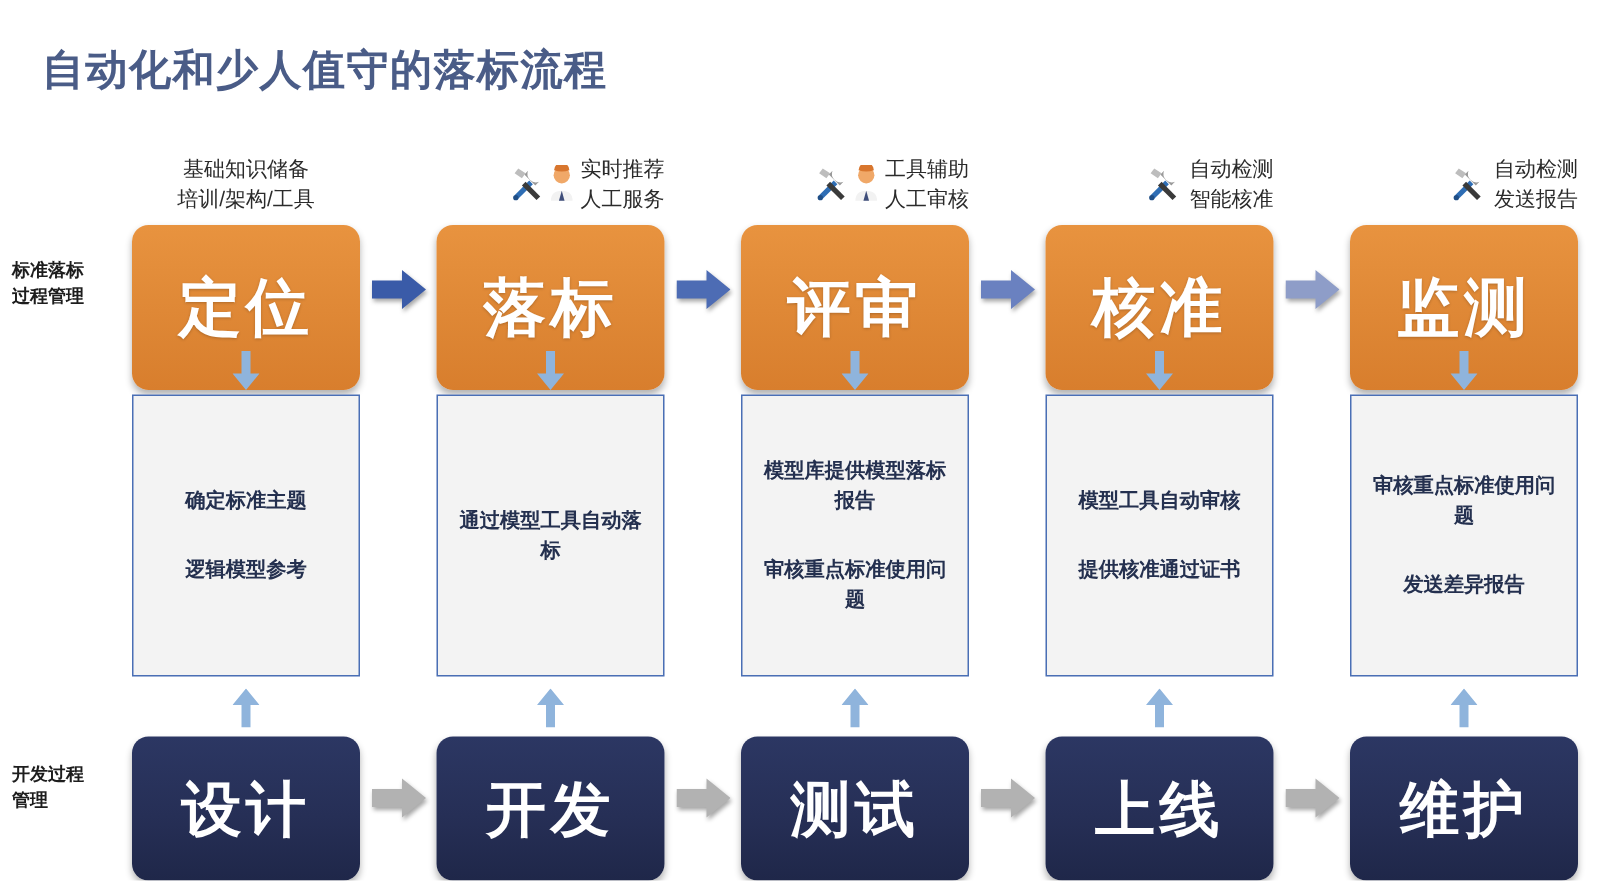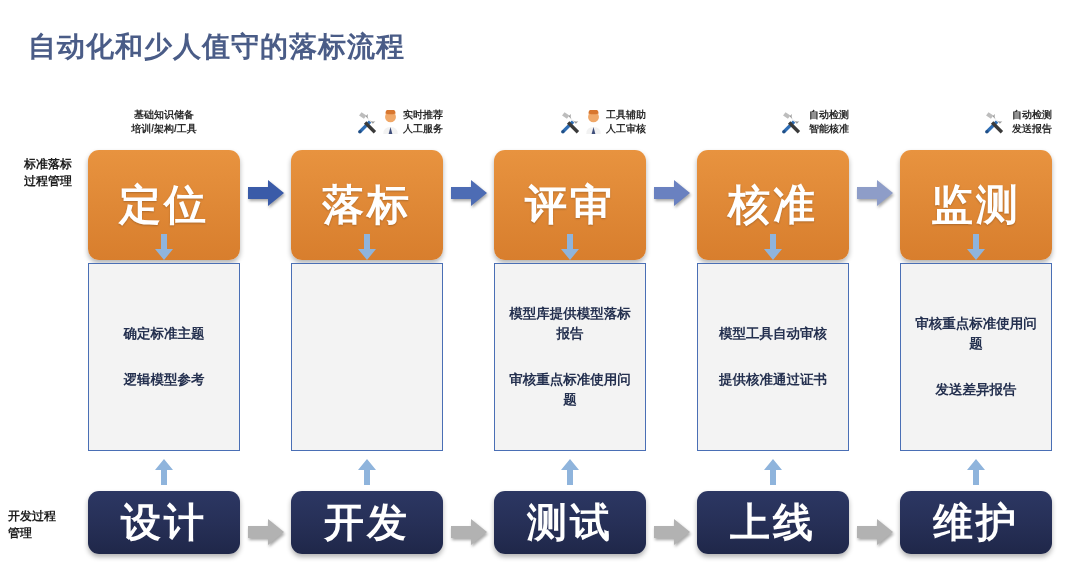--- a/index.html
+++ b/index.html
@@ -39,41 +39,41 @@
     height: 44px;
     display: flex;
     align-items: center;
     justify-content: flex-end;
     gap: 4px;
   }
   .annot-icons { display: flex; align-items: center; gap: 1px; flex: none; }
   .icon-tools { width: 26px; height: 26px; flex: none; }
   .icon-person { width: 17px; height: 24px; flex: none; }
   .annot-text {
-    font-size: 10px;
+    font-size: 14px;
     line-height: 1.45;
     color: #2b2b2b;
-    font-weight: 700;
+    font-weight: 400;
     white-space: nowrap;
     text-align: left;
   }
   .annot.no-icon { justify-content: center; }
   .annot.no-icon .annot-text { text-align: center; }
 
   
   .side-label {
     position: absolute;
     left: 8px;
     width: 74px;
     font-size: 12px;
     font-weight: 700;
     line-height: 1.45;
     color: #1d1d1d;
   }
-  .side-label.top { top: 156px; margin-left: 16px; }
+  .side-label.top { top: 172px; }
   .side-label.bottom { top: 508px; }
 
   
   .obox {
     top: 150px;
     height: 110px;
     border-radius: 11px;
     background: linear-gradient(180deg, #E8933F 0%, #DF8836 52%, #D87E2D 100%);
     box-shadow: 0 3px 5px rgba(0,0,0,0.30);
     display: flex;
@@ -82,21 +82,21 @@
     color: #ffffff;
     font-size: 42px;
     font-weight: 700;
     letter-spacing: 3px;
     text-shadow: 0 1px 2px rgba(0,0,0,0.22);
   }
 
   
   .nbox {
     top: 491px;
-    height: 63px;
+    height: 96px;
     border-radius: 11px;
     background: linear-gradient(180deg, #2C3763 0%, #262F56 55%, #1F2749 100%);
     box-shadow: 0 3px 5px rgba(0,0,0,0.30);
     display: flex;
     align-items: center;
     justify-content: center;
     color: #ffffff;
     font-size: 40px;
     font-weight: 700;
     letter-spacing: 3px;
@@ -278,20 +278,21 @@
 </svg>
 <svg class="col c4 varrow down" viewBox="0 0 18 26">
   <path d="M6 0 H12 V15 H18 L9 26 L0 15 H6 Z" fill="#8FB4DC"></path>
 </svg>
 
 <div class="col c0 dbox">
   <p>确定标准主题</p>
   <p>逻辑模型参考</p>
 </div>
 <div class="col c1 dbox">
+  <p>通过模型工具自动落标</p>
 </div>
 <div class="col c2 dbox">
   <p>模型库提供模型落标报告</p>
   <p>审核重点标准使用问题</p>
 </div>
 <div class="col c3 dbox">
   <p>模型工具自动审核</p>
   <p>提供核准通过证书</p>
 </div>
 <div class="col c4 dbox">

